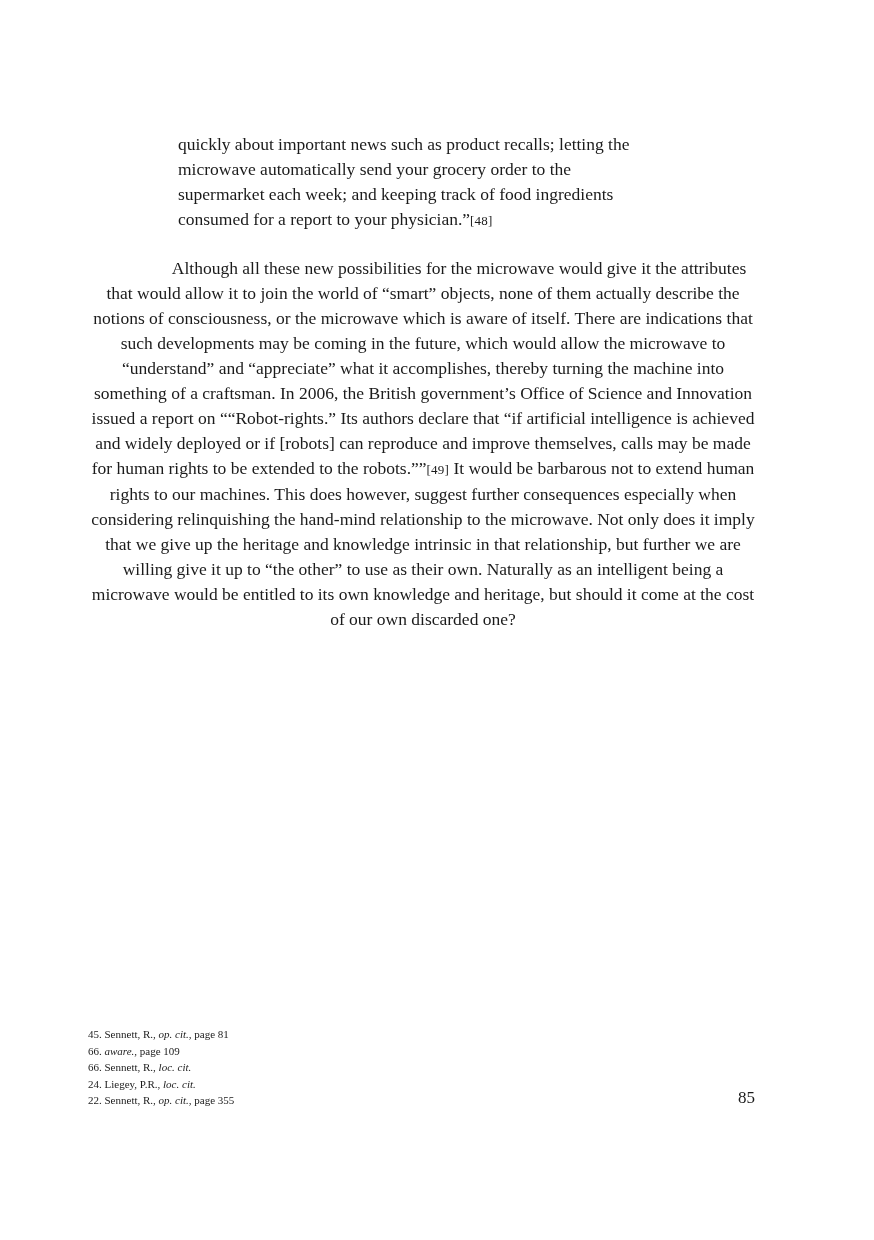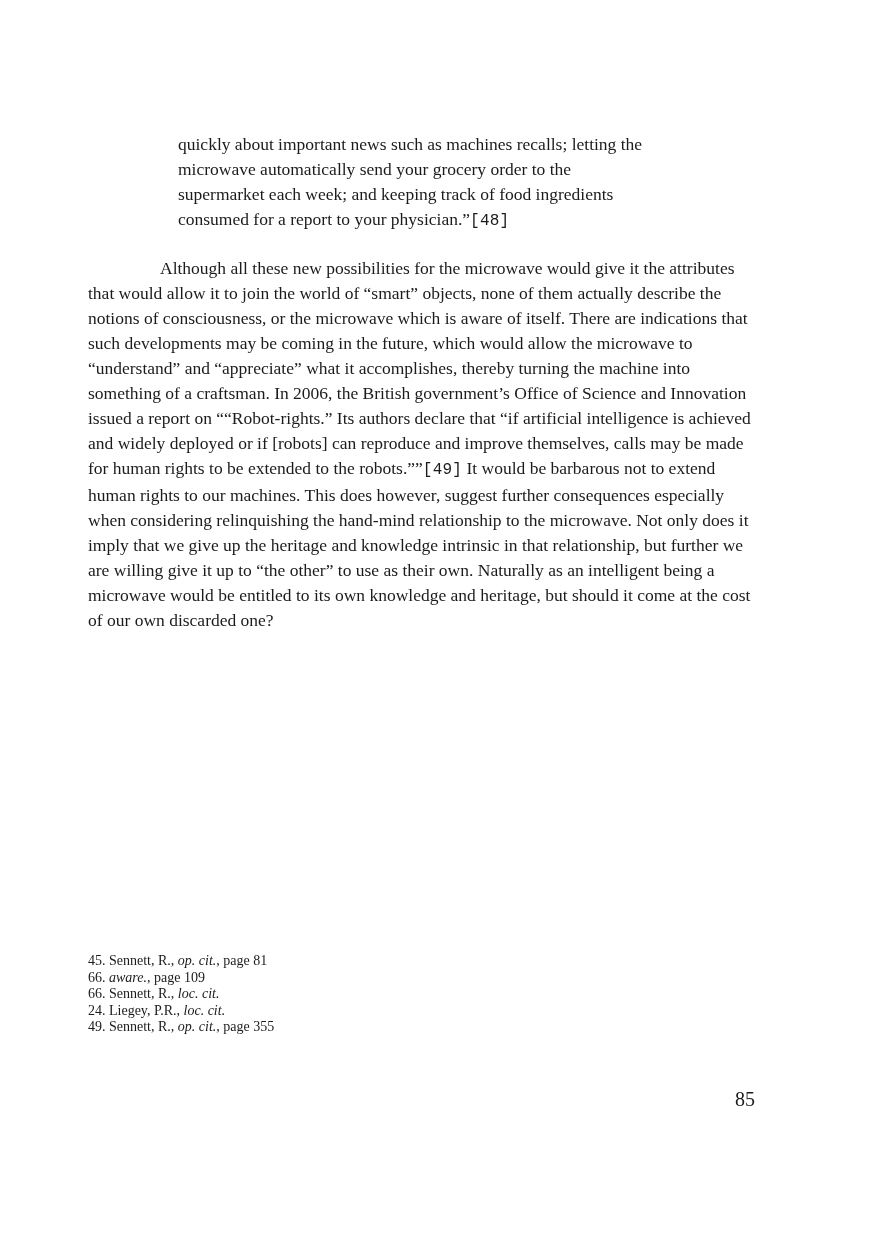--- a/index.html
+++ b/index.html
@@ -25,64 +25,63 @@
     line-height: 25px;
     text-align: left;
   }
   .body-paragraph {
     position: absolute;
     left: 88px;
     top: 256px;
     width: 670px;
     font-size: 17.5px;
     line-height: 25px;
-    text-align: left;
+    text-align: center;
     text-indent: 72px;
   }
   .fn-marker {
-    font-size: 16px;
+    font-size: 13px;
     letter-spacing: 0.2px;
-    font-family: Liberation Mono, monospace;
   }
   .footnotes {
     position: absolute;
     left: 88px;
-    top: 953px;
-    font-size: 14px;
+    top: 1026px;
+    font-size: 11px;
     line-height: 16.5px;
   }
   .footnote {
     white-space: nowrap;
   }
   .footnote .em {
     font-style: italic;
   }
   .page-number {
     position: absolute;
     right: 119px;
     top: 1088px;
-    font-size: 20px;
+    font-size: 17px;
   }
 </style>
 </head>
 <body>
 
 <div class="page">
 
   <div class="quote-block">
-    <span>quickly about important news such as machines recalls; letting the microwave automatically send your grocery order to the supermarket each week; and keeping track of food ingredients consumed for a report to your physician.”</span><span class="fn-marker">[48]</span>
+    <span>quickly about important news such as product recalls; letting the microwave automatically send your grocery order to the supermarket each week; and keeping track of food ingredients consumed for a report to your physician.”</span><span class="fn-marker">[48]</span>
   </div>
 
   <div class="body-paragraph">
     <span>Although all these new possibilities for the microwave would give it the attributes that would allow it to join the world of “smart” objects, none of them actually describe the notions of consciousness, or the microwave which is aware of itself. There are  indications that such developments may be coming in the future, which would allow the microwave to “understand” and “appreciate” what it accomplishes, thereby turning the machine into something of a craftsman. In 2006, the British government’s Office of Science and Innovation issued a report on ““Robot-rights.” Its authors declare that “if artificial intelligence is achieved and widely deployed or if [robots] can reproduce and improve themselves, calls may be made for human rights to be extended to the robots.””</span><span class="fn-marker">[49]</span><span> It would be barbarous not to extend human rights to our machines. This does however, suggest further consequences especially when considering relinquishing the hand-mind relationship to the microwave. Not only does it imply that we give up the heritage and knowledge intrinsic in that relationship, but further we are willing give it up to “the other” to use as their own. Naturally as an intelligent being a microwave would be entitled to its own knowledge and heritage, but should it come at the cost of our own discarded one?</span>
   </div>
 
   <div class="footnotes">
     <div class="footnote"><span>45. Sennett, R., </span><span class="em">op. cit.</span><span>, page 81</span></div>
     <div class="footnote"><span>66. </span><span class="em">aware.</span><span>, page 109</span></div>
     <div class="footnote"><span>66. Sennett, R., </span><span class="em">loc. cit.</span><span></span></div>
     <div class="footnote"><span>24.  Liegey, P.R., </span><span class="em">loc. cit.</span><span></span></div>
-    <div class="footnote"><span>49. Sennett, R., </span><span class="em">op. cit.</span><span>, page 355</span></div>
+    <div class="footnote"><span>22. Sennett, R., </span><span class="em">op. cit.</span><span>, page 355</span></div>
   </div>
 
   <div class="page-number">85</div>
 
 </div>
 
 </body></html>

